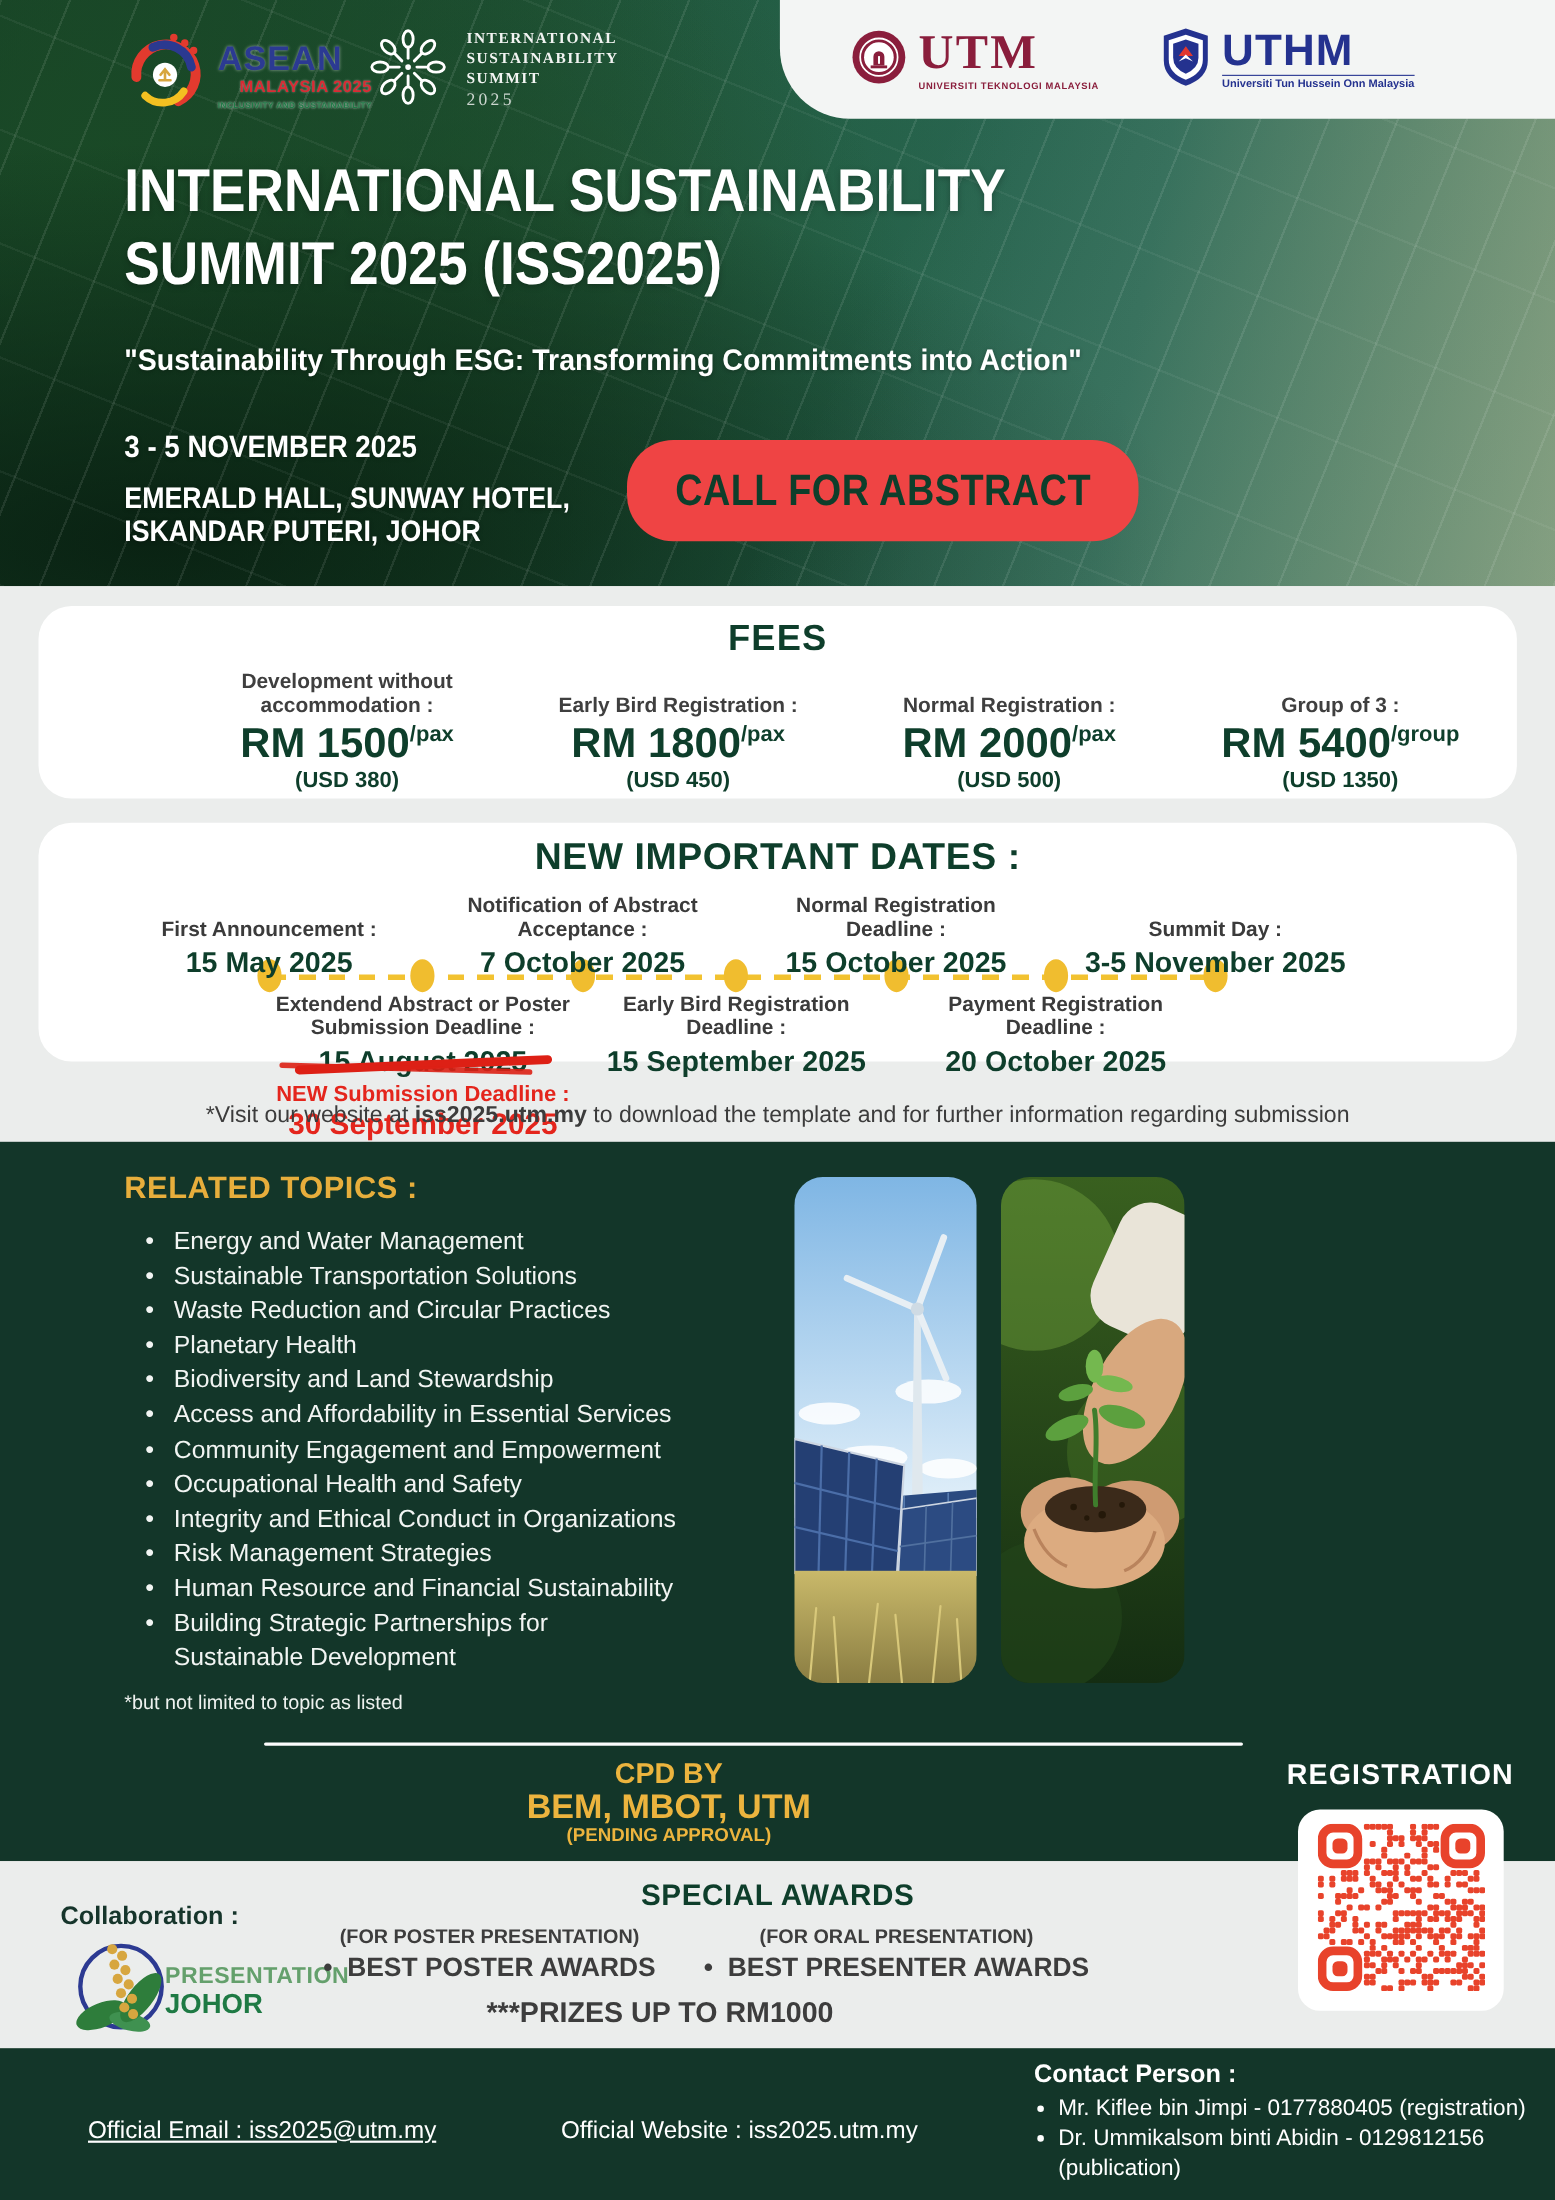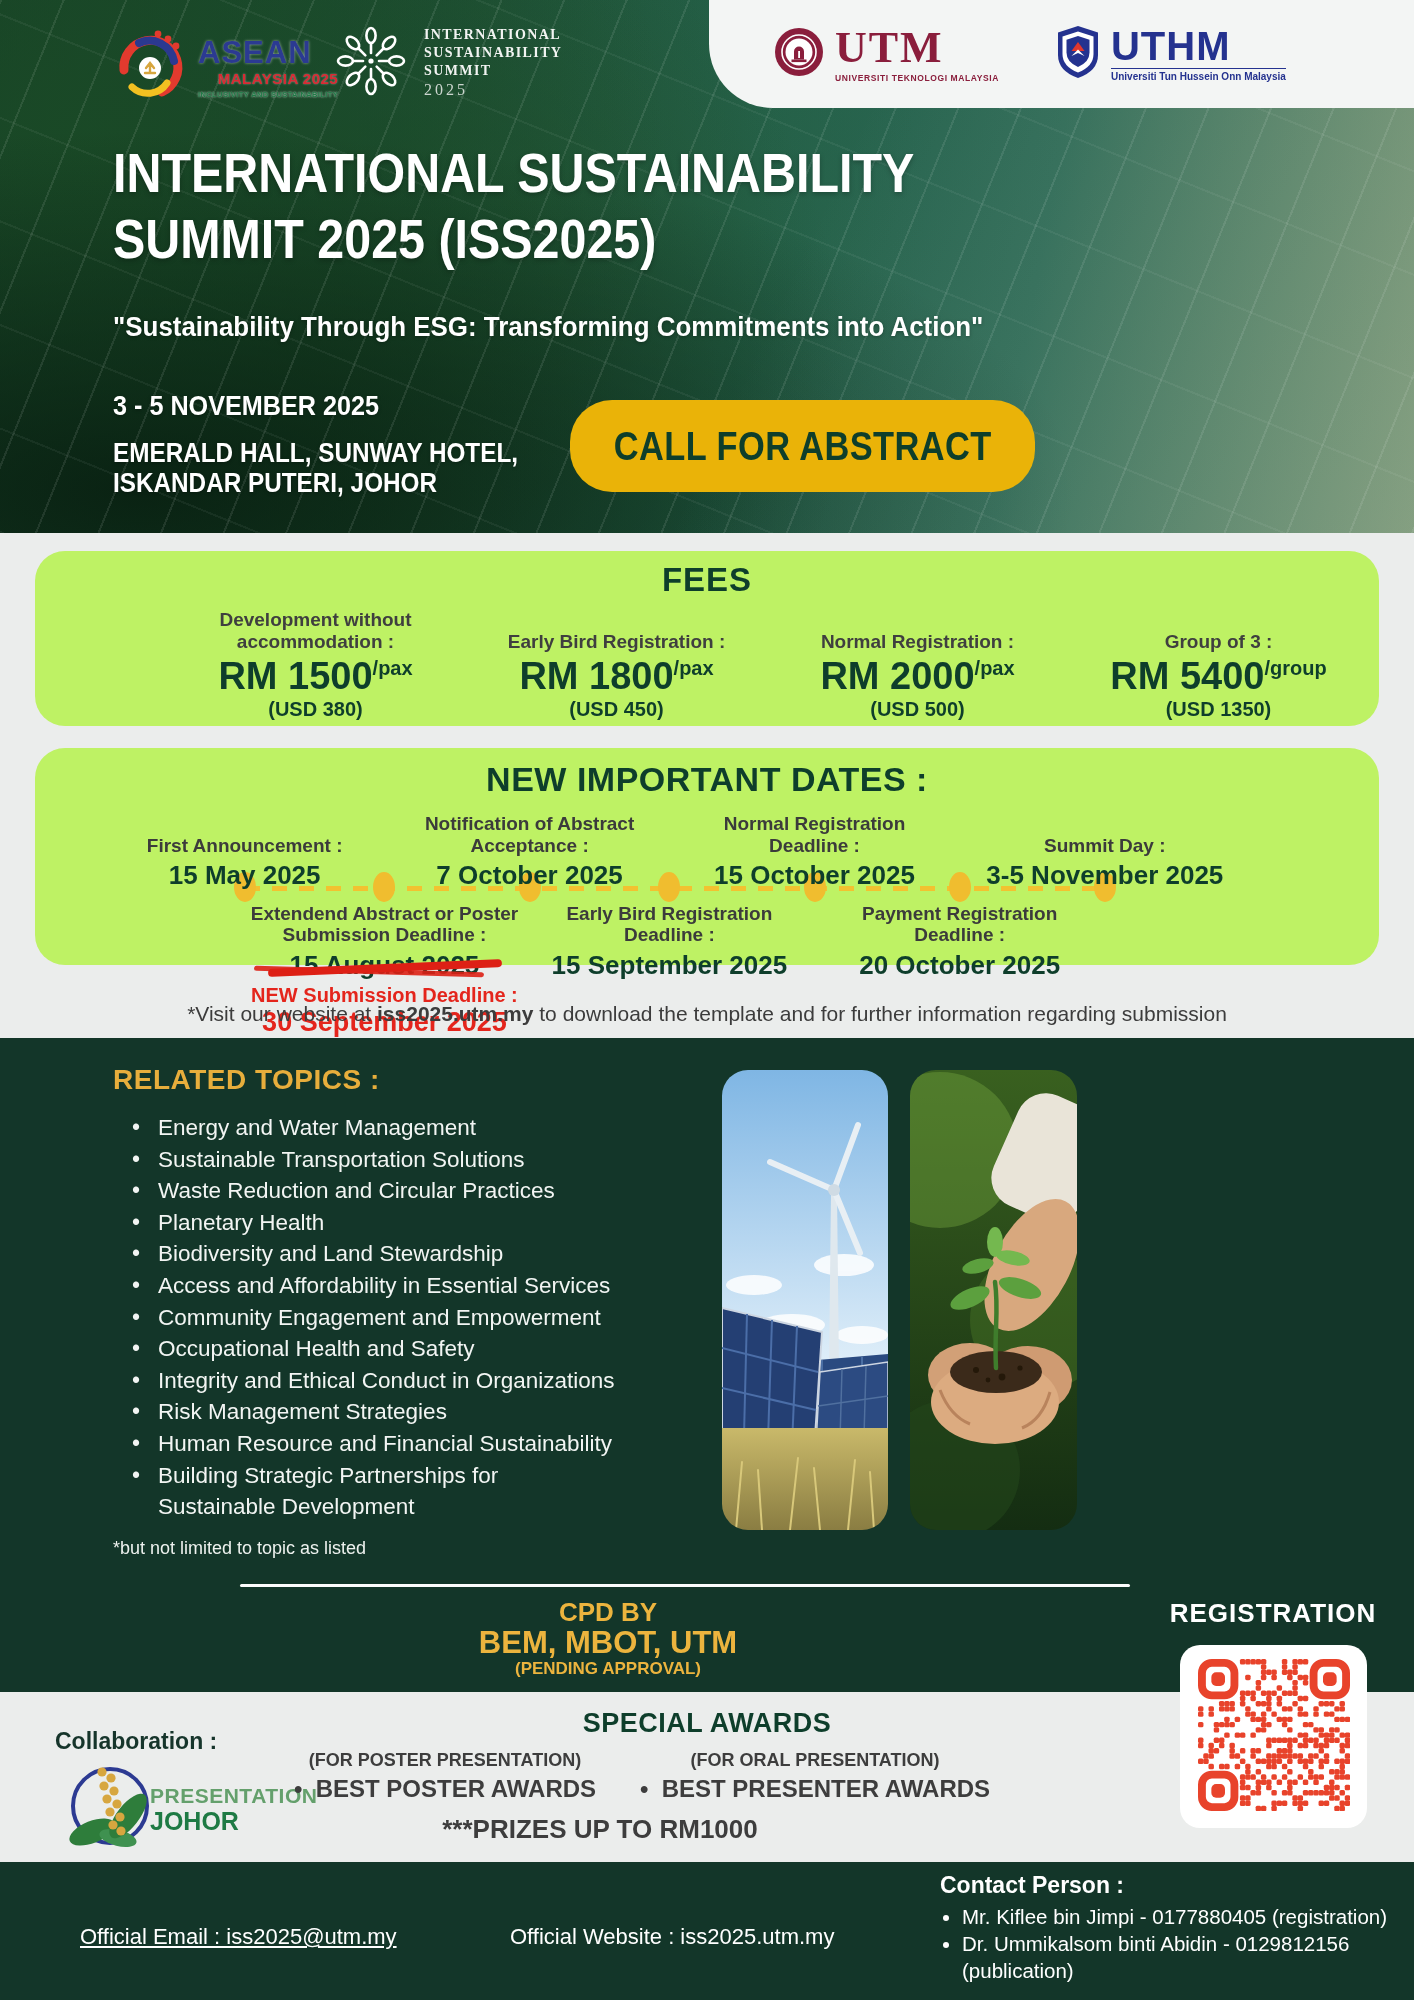--- a/index.html
+++ b/index.html
@@ -34,26 +34,26 @@
   .iss-text{font-family:"Liberation Serif",serif;color:#f2f4f2;}
   .iss-line{font-size:14px;letter-spacing:1.4px;font-weight:600;line-height:18px;}
   .iss-year{font-size:16px;letter-spacing:3px;color:#ccd6cf;line-height:20px;}
   .cond{display:inline-block;transform:scaleX(.9);transform-origin:left center;}
   .hero-title{position:absolute;left:113px;top:140px;margin:0;color:#fff;font-size:55px;font-weight:900;
     line-height:66px;letter-spacing:0;text-shadow:0 2px 6px rgba(0,0,0,.25);}
   .hero-title .cond{transform:scaleX(.88);}
   .tagline{position:absolute;left:113px;top:312px;color:#fff;font-size:27px;font-weight:700;text-shadow:0 1px 4px rgba(0,0,0,.3);}
   .date-line{position:absolute;left:113px;top:390px;color:#fff;font-size:28px;font-weight:800;text-shadow:0 1px 4px rgba(0,0,0,.3);}
   .venue{position:absolute;left:113px;top:438px;color:#fff;font-size:27px;font-weight:800;line-height:30px;text-shadow:0 1px 4px rgba(0,0,0,.3);}
-  .cfa-box{position:absolute;left:570px;top:400px;width:465px;height:92px;background:#eab308;border-radius:42px;
+  .cfa-box{position:absolute;left:570px;top:400px;width:465px;height:92px;background:#ef4444;border-radius:42px;
     display:flex;align-items:center;justify-content:center;}
   .cfa-box span{font-size:40px;font-weight:900;color:#0e3e2b;transform:scaleX(.86);transform-origin:center;letter-spacing:.5px;white-space:nowrap;}
   
   .band1{top:533px;height:505px;background:#ebedec;}
-  .card{position:absolute;left:35px;width:1344px;background:#bef264;border-radius:30px;}
+  .card{position:absolute;left:35px;width:1344px;background:#ffffff;border-radius:30px;}
   .fees-card{top:551px;height:175px;}
   .card-title{margin:0;text-align:center;color:#0e3e2b;font-weight:800;}
   .fees-card .card-title{font-size:33px;padding-top:10px;letter-spacing:1px;}
   .fee-row{display:flex;padding:8px 10px 0 130px;}
   .fee-col{flex:1;text-align:center;}
   .fee-label{font-size:19px;font-weight:700;color:#3f3f3f;line-height:1.15;height:46px;display:flex;align-items:flex-end;justify-content:center;}
   .fee-price{font-size:38px;font-weight:800;color:#0e3e2b;line-height:1.05;margin-top:4px;white-space:nowrap;}
   .fee-price sup{font-size:20px;font-weight:800;vertical-align:14px;}
   .fee-usd{font-size:20px;font-weight:800;color:#0e3e2b;margin-top:1px;}
   .dates-card{top:748px;height:217px;}

